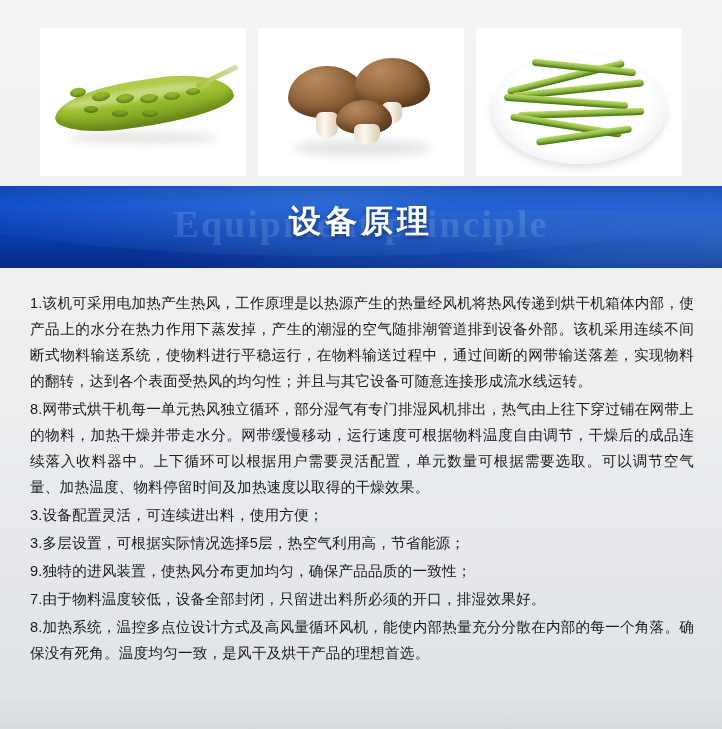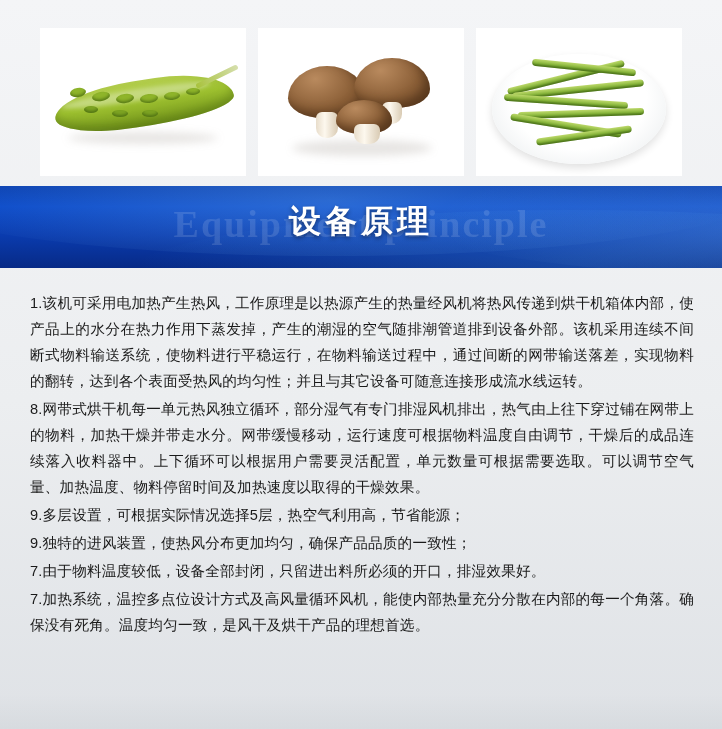--- a/index.html
+++ b/index.html
@@ -246,20 +246,21 @@
     <div class="wave w1"></div>
     <div class="wave w2"></div>
     <div class="wave w3"></div>
     <div class="banner-ghost">Equipment principle</div>
     <div class="banner-title">设备原理</div>
   </div>
 
   <div class="content">
     <p class="para">1.该机可采用电加热产生热风，工作原理是以热源产生的热量经风机将热风传递到烘干机箱体内部，使产品上的水分在热力作用下蒸发掉，产生的潮湿的空气随排潮管道排到设备外部。该机采用连续不间断式物料输送系统，使物料进行平稳运行，在物料输送过程中，通过间断的网带输送落差，实现物料的翻转，达到各个表面受热风的均匀性；并且与其它设备可随意连接形成流水线运转。</p>
     <p class="para">8.网带式烘干机每一单元热风独立循环，部分湿气有专门排湿风机排出，热气由上往下穿过铺在网带上的物料，加热干燥并带走水分。网带缓慢移动，运行速度可根据物料温度自由调节，干燥后的成品连续落入收料器中。上下循环可以根据用户需要灵活配置，单元数量可根据需要选取。可以调节空气量、加热温度、物料停留时间及加热速度以取得的干燥效果。</p>
-    <p class="para">9.多层设置，可根据实际情况选择5层，热空气利用高，节省能源；</p>
+    <p class="para">3.设备配置灵活，可连续进出料，使用方便；</p>
+    <p class="para">3.多层设置，可根据实际情况选择5层，热空气利用高，节省能源；</p>
     <p class="para">9.独特的进风装置，使热风分布更加均匀，确保产品品质的一致性；</p>
     <p class="para">7.由于物料温度较低，设备全部封闭，只留进出料所必须的开口，排湿效果好。</p>
-    <p class="para">7.加热系统，温控多点位设计方式及高风量循环风机，能使内部热量充分分散在内部的每一个角落。确保没有死角。温度均匀一致，是风干及烘干产品的理想首选。</p>
+    <p class="para">8.加热系统，温控多点位设计方式及高风量循环风机，能使内部热量充分分散在内部的每一个角落。确保没有死角。温度均匀一致，是风干及烘干产品的理想首选。</p>
   </div>
 
   <div class="bottom-fade"></div>
 </div>
 
 </body></html>

